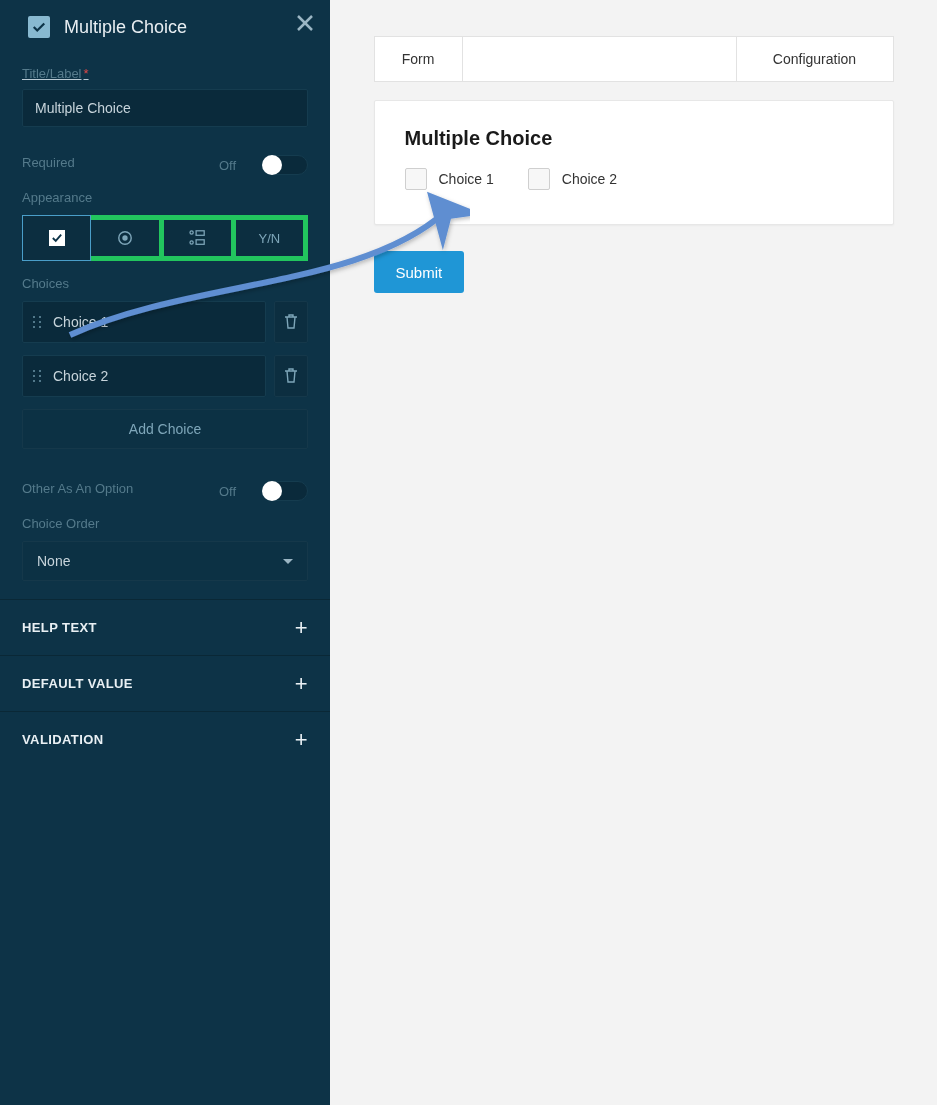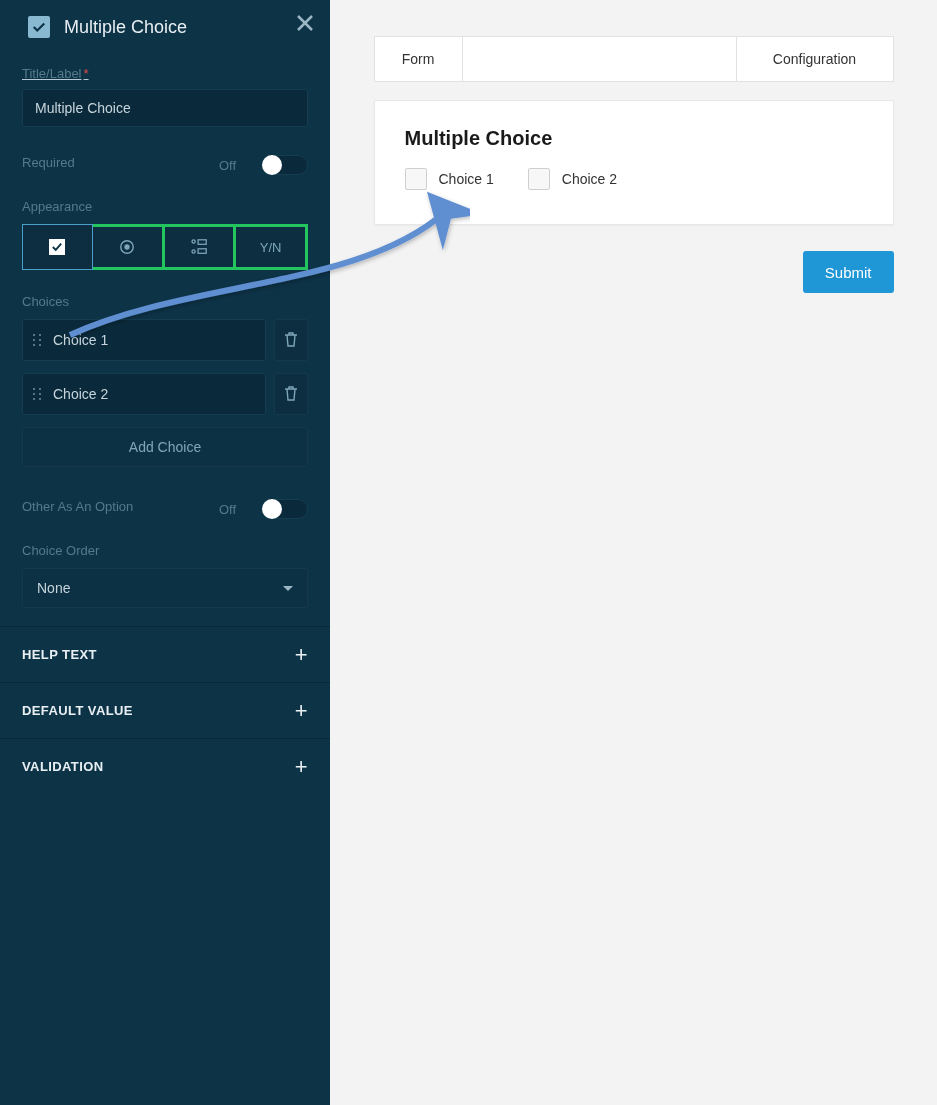--- a/index.html
+++ b/index.html
@@ -110,31 +110,31 @@
   .toggle .knob {
     width: 20px;
     height: 20px;
     background: #fff;
     border-radius: 50%;
     position: absolute;
     top: -1px;
     left: -1px;
   }
 
-  .field-block { margin-top: 24px; }
+  .field-block { margin-top: 15px; }
 
   .appearance-row { display: flex; gap: 0; margin-top: 10px; }
   .app-btn {
     flex: 1;
     height: 46px;
     display: flex;
     align-items: center;
     justify-content: center;
     background: #0c2e40;
-    border: 3px solid #22c55e;
+    border: 5px solid #22c55e;
     cursor: pointer;
     color: #7ea6b9;
     font-size: 13px;
   }
   .app-btn + .app-btn { border-left: none; }
   .app-btn.active { border: 1.5px solid #4a9ec9; }
   .app-btn .mini-chk {
     width: 16px; height:16px; background:#fff; display:flex; align-items:center; justify-content:center;
   }
   .app-btn .mini-chk svg { width:10px; height:10px; }
@@ -287,21 +287,21 @@
     width: 22px; height:22px;
     border: 1.5px solid #cfcfcf;
     background: #f7f7f7;
     border-radius: 2px;
     cursor:pointer;
   }
   .opt-label { font-size: 14px; color:#333; }
 
   .submit-row {
     display:flex;
-    justify-content:flex-end;
+    justify-content:flex-start;
     margin-top: 26px;
   }
   .submit-btn {
     background: #1f96d6;
     color: #fff;
     border: none;
     height: 42px;
     padding: 0 22px;
     font-size: 15px;
     border-radius: 3px;

